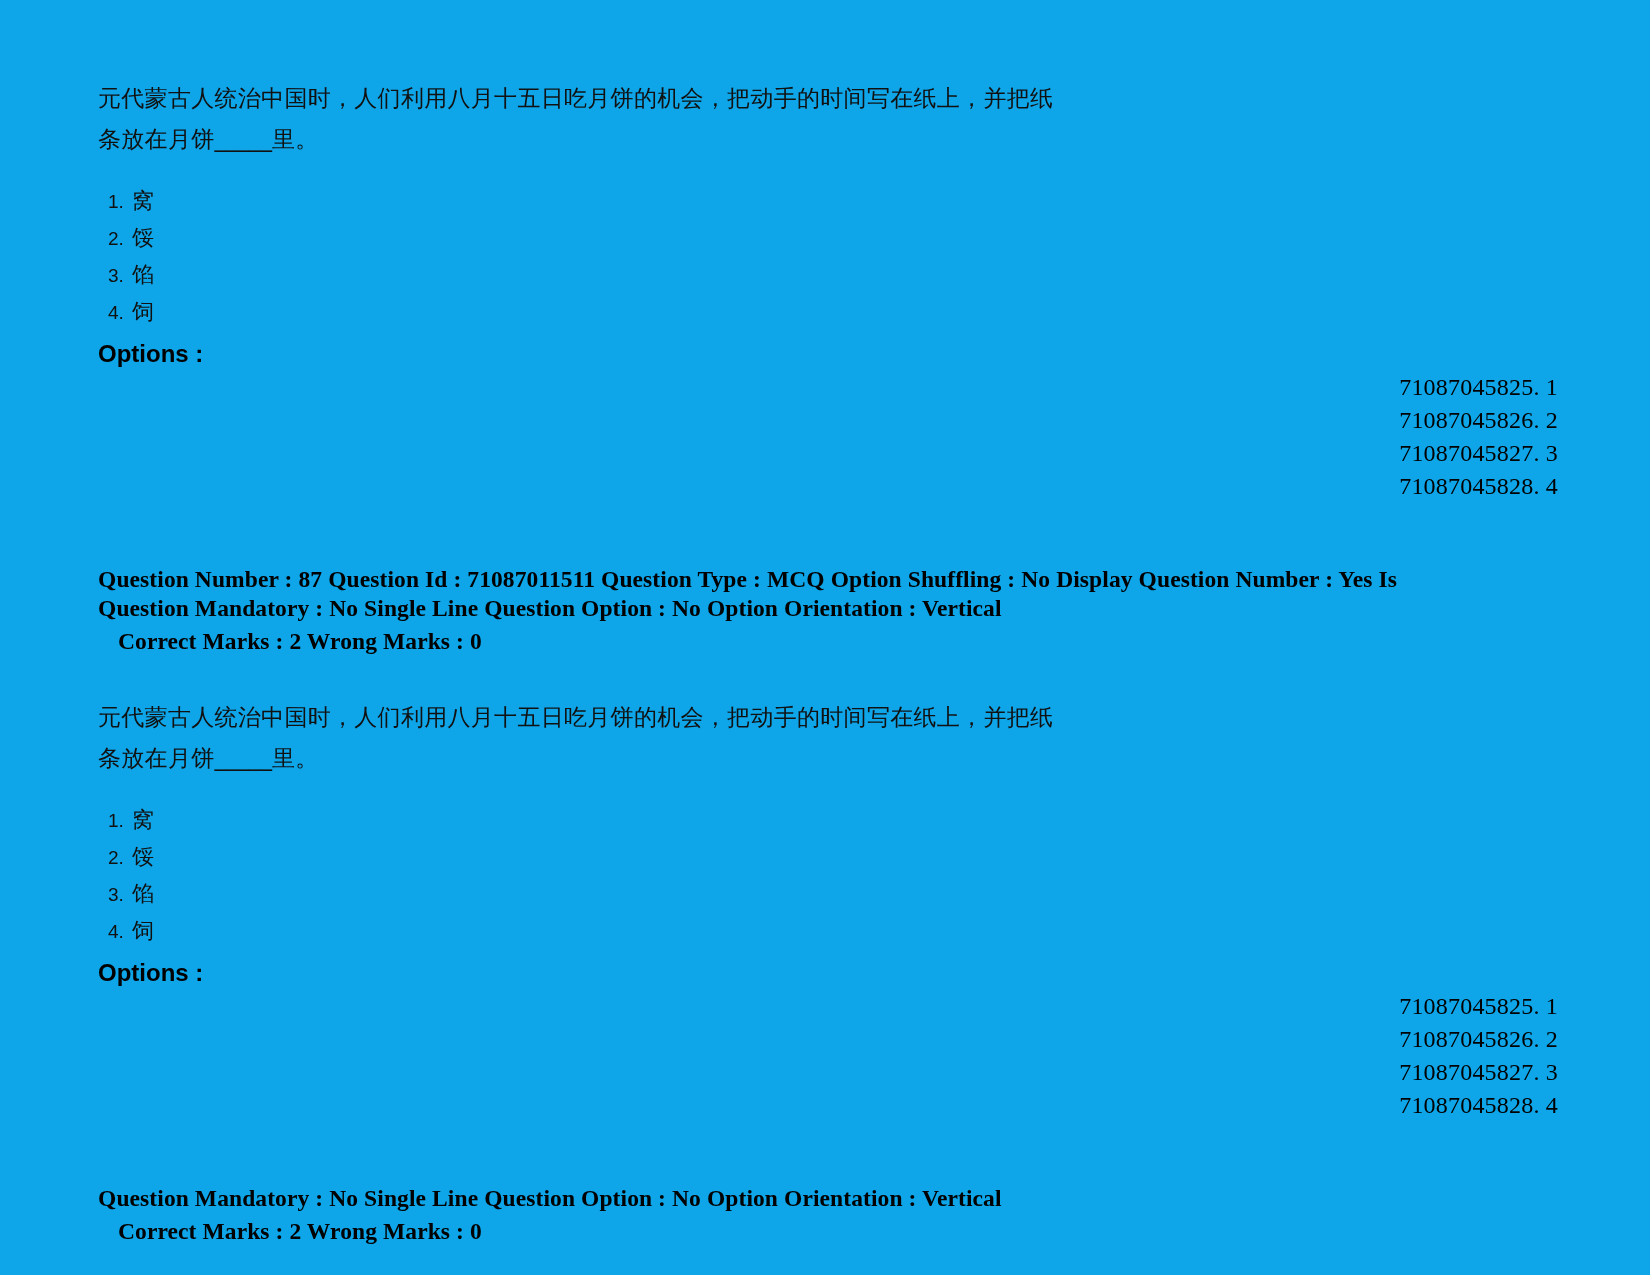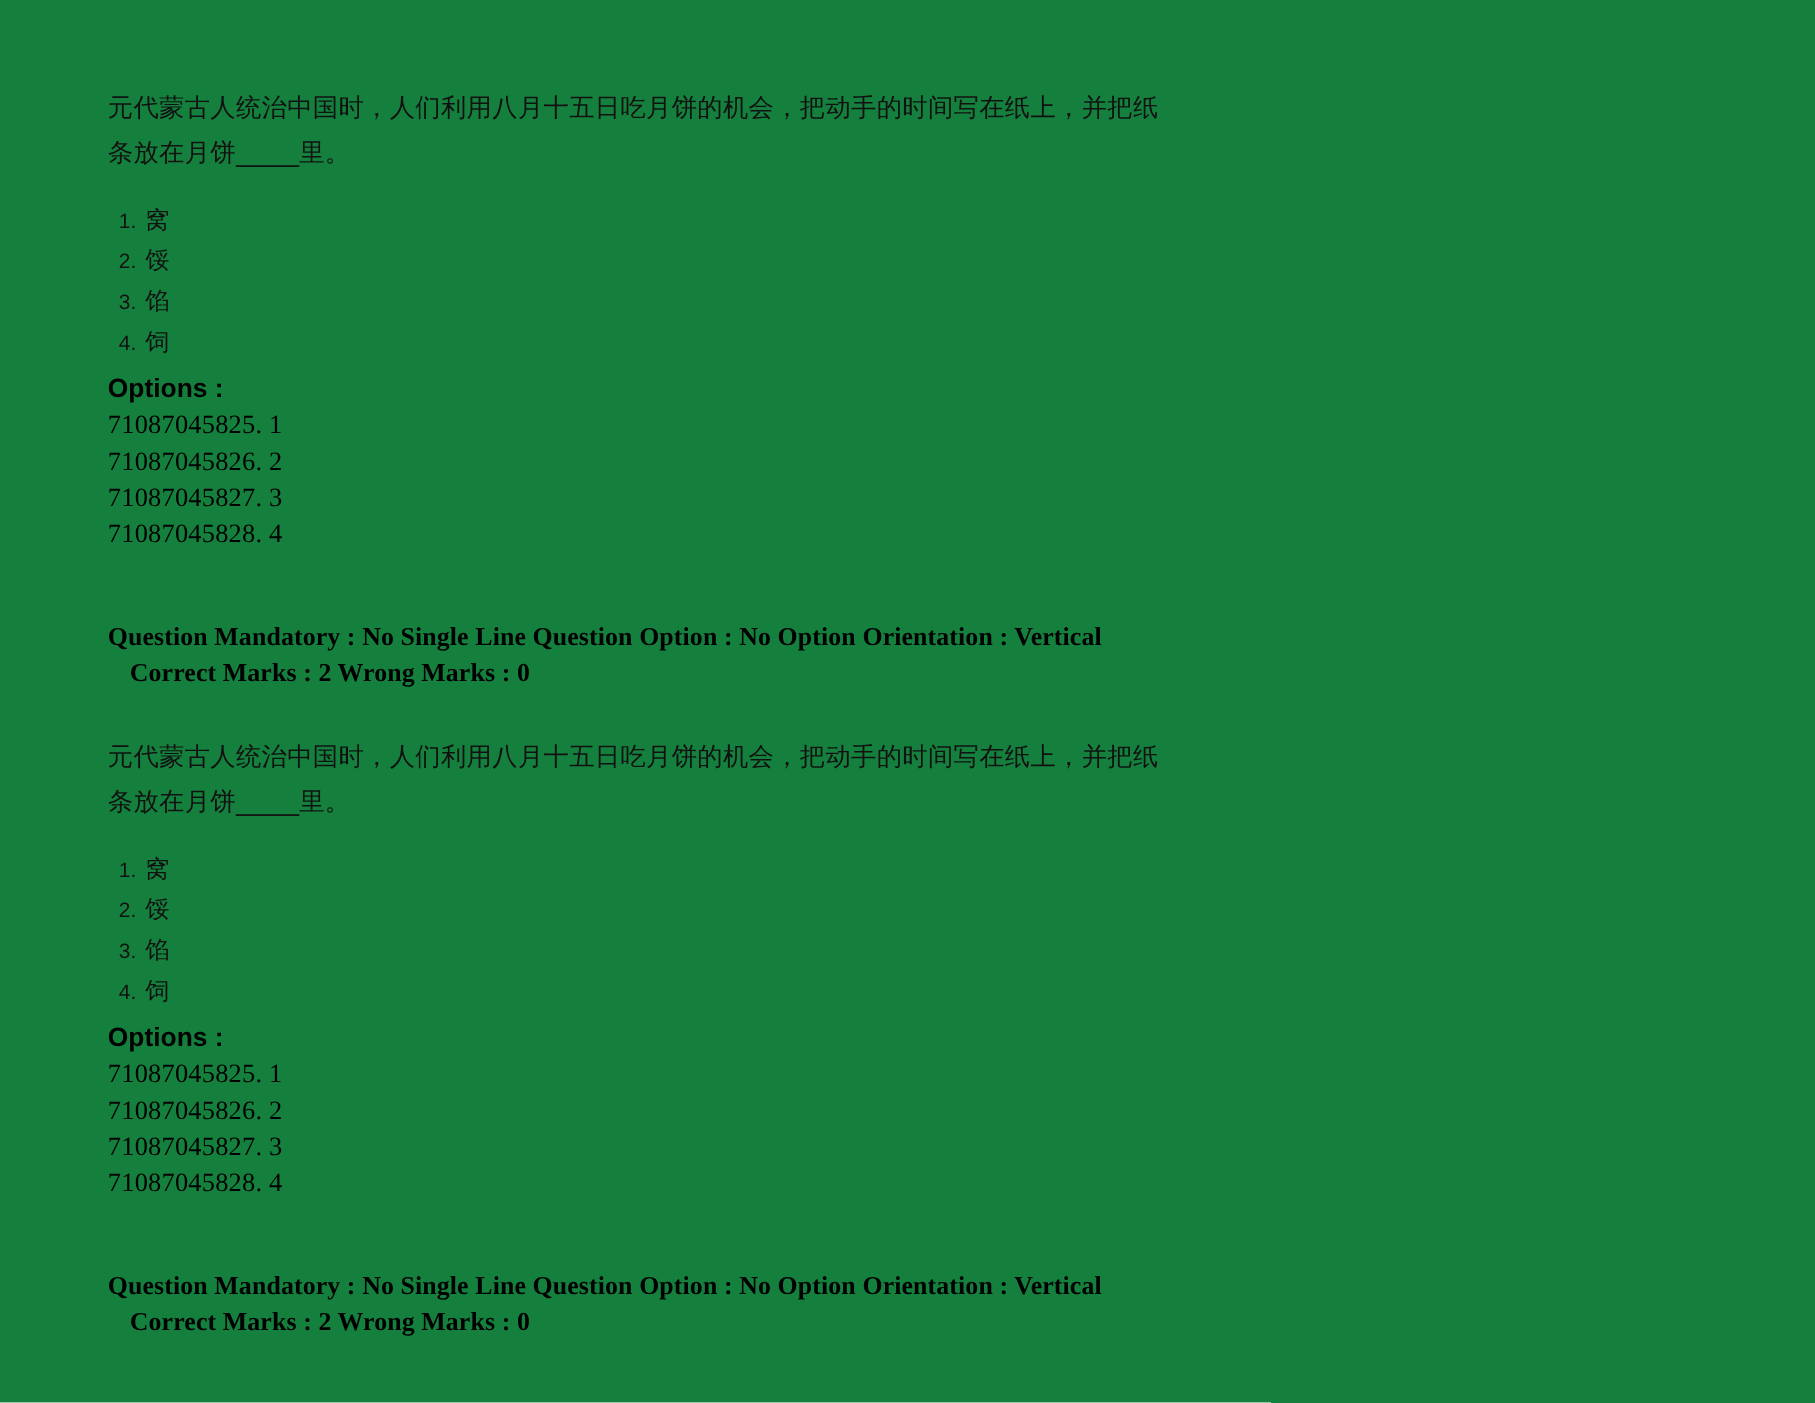--- a/index.html
+++ b/index.html
@@ -16,21 +16,21 @@
     font-family: "Liberation Serif", "DejaVu Serif", serif;
     color: #000000;
     -webkit-font-smoothing: antialiased;
   }
 
   .page {
     position: absolute;
     left: 0; top: 0;
     width: 1650px;
     height: 1275px;
-    background: #15803d;
+    background: #0ea5e9;
     padding: 0;
   }
 
   .content {
     position: absolute;
     left: 98px;
     top: 55px;
     width: 1460px;
   }
 
@@ -78,20 +78,21 @@
     font-family: Liberation Sans, sans-serif;
     font-weight: bold;
     font-size: 24px;
     line-height: 34px;
     margin-top: 6px;
   }
   .option-ids {
     margin: 0;
     padding: 0;
     list-style: none;
+    text-align: right;
   }
   .option-ids li {
     font-family: "Liberation Serif", "DejaVu Serif", serif;
     font-size: 24px;
     line-height: 33px;
     letter-spacing: 0.2px;
   }
 
   
   .meta {
@@ -148,20 +149,21 @@
         <li>71087045825. 1</li>
         <li>71087045826. 2</li>
         <li>71087045827. 3</li>
         <li>71087045828. 4</li>
       </ul>
     </div>
 
     <div class="gap-xl"></div>
 
     <div class="meta">
+      <span>Question Number : 87 Question Id : 71087011511 Question Type : MCQ Option Shuffling : No Display Question Number : Yes Is</span>
       <span class="line2">Question Mandatory : No Single Line Question Option : No Option Orientation : Vertical</span>
       <span class="marks">Correct Marks : 2 Wrong Marks : 0</span>
     </div>
 
     <div class="gap-sm"></div>
 
     <div>
       <p class="stem">
         <span>元代蒙古人统治中国时，人们利用八月十五日吃月饼的机会，把动手的时间写在纸上，并把纸</span><br>
         <span>条放在月饼</span><span class="blank">_____</span><span>里。</span>

